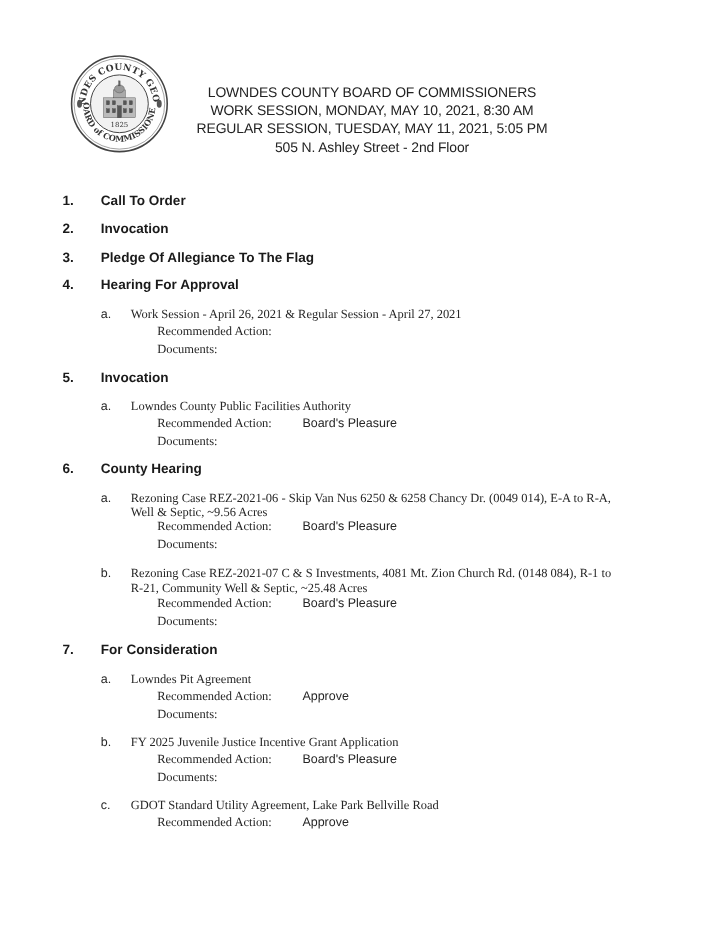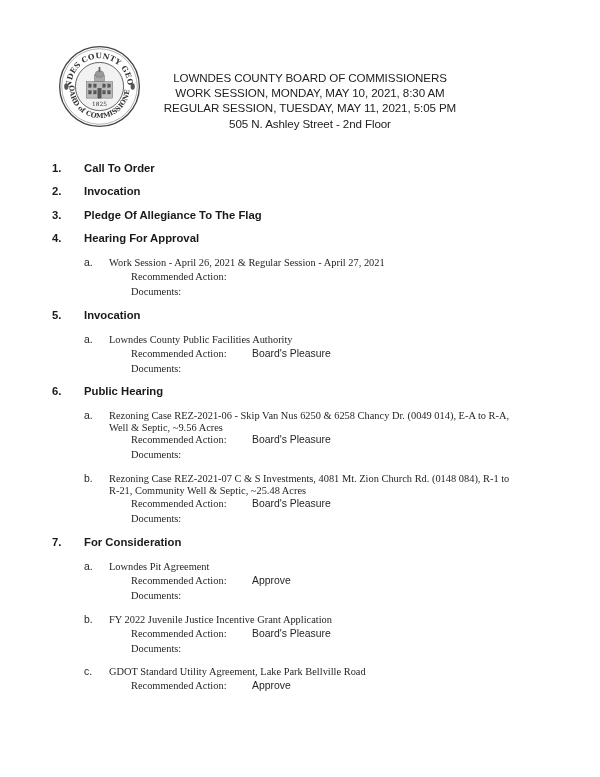--- a/index.html
+++ b/index.html
@@ -119,21 +119,21 @@
     <div class="d" style="top:348px">
       <span class="lbl">Recommended Action:</span>
       <span class="val">Board's Pleasure</span>
     </div>
     <div class="d" style="top:363px">
       <span class="lbl">Documents:</span>
     </div>
 
     <div class="h" style="top:385px">
       <span class="num">6.</span>
-      <span class="title">Public Hearing</span>
+      <span class="title">County Hearing</span>
     </div>
     <div class="s" style="top:409px">
       <span class="letter">a.</span>
       <span class="text">Rezoning Case REZ-2021-06 - Skip Van Nus 6250 &amp; 6258 Chancy Dr. (0049 014), E-A to R-A,</span>
     </div>
     <div class="s" style="top:421px">
       <span class="text">Well &amp; Septic, ~9.56 Acres</span>
     </div>
     <div class="d" style="top:434px">
       <span class="lbl">Recommended Action:</span>
@@ -169,21 +169,21 @@
     <div class="d" style="top:575px">
       <span class="lbl">Recommended Action:</span>
       <span class="val">Approve</span>
     </div>
     <div class="d" style="top:590px">
       <span class="lbl">Documents:</span>
     </div>
 
     <div class="s" style="top:613px">
       <span class="letter">b.</span>
-      <span class="text">FY 2022 Juvenile Justice Incentive Grant Application</span>
+      <span class="text">FY 2025 Juvenile Justice Incentive Grant Application</span>
     </div>
     <div class="d" style="top:628px">
       <span class="lbl">Recommended Action:</span>
       <span class="val">Board's Pleasure</span>
     </div>
     <div class="d" style="top:643px">
       <span class="lbl">Documents:</span>
     </div>
 
     <div class="s" style="top:665px">

